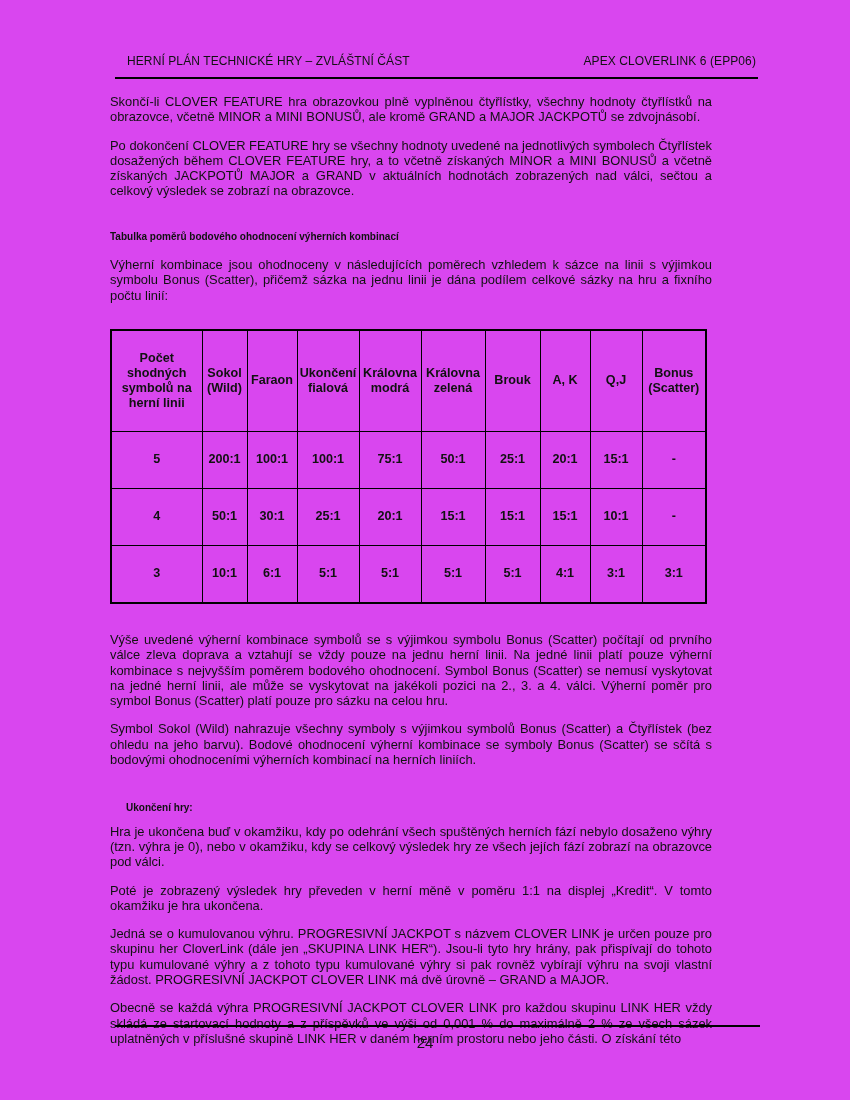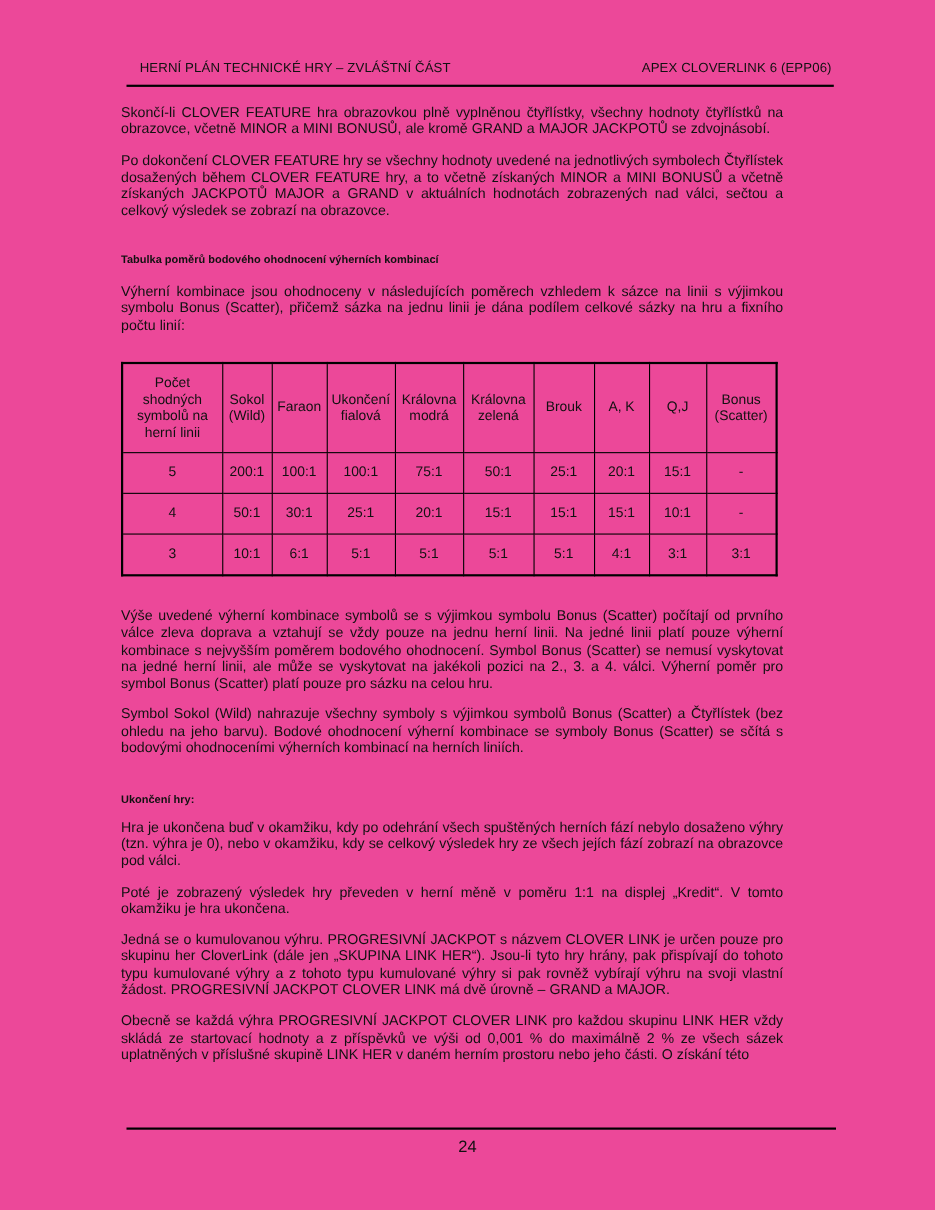--- a/index.html
+++ b/index.html
@@ -4,21 +4,21 @@
 <style>
   html, body {
     margin: 0;
     padding: 0;
     background: #ffffff;
   }
   .page {
     position: relative;
     width: 850px;
     height: 1100px;
-    background: #ec4899;
+    background: #d946ef;
     color: #111111;
     font-family: "Liberation Sans", "DejaVu Sans", sans-serif;
     overflow: hidden;
   }
   .doc-header {
     position: absolute;
     top: 54px;
     left: 115px;
     width: 643px;
     box-sizing: border-box;
@@ -45,42 +45,43 @@
   }
   .section-heading {
     font-size: 10px;
     font-weight: bold;
     margin: 30px 0 13px 0;
     text-align: left;
   }
   .section-heading.spaced {
     margin-top: 33px;
     margin-bottom: 8px;
+    margin-left: 16px;
   }
   .plain-heading {
     font-size: 12.9px;
     font-weight: normal;
     margin: 30px 0 14px 0;
     text-align: left;
   }
   table.ratios {
     border-collapse: collapse;
     table-layout: fixed;
     width: 595px;
     margin: 26px 0 28px 0;
     border: 2px solid #000000;
     font-size: 12.6px;
     line-height: 15px;
     text-align: center;
   }
   table.ratios th,
   table.ratios td {
     border: 1px solid #000000;
-    padding: 7px 2px;
-    font-weight: normal;
+    padding: 17px 2px;
+    font-weight: bold;
     overflow: hidden;
     margin-left: 37px;
   }
   table.ratios thead th {
     height: 66px;
     vertical-align: middle;
   }
   table.ratios tbody td {
     height: 22px;
     vertical-align: middle;

